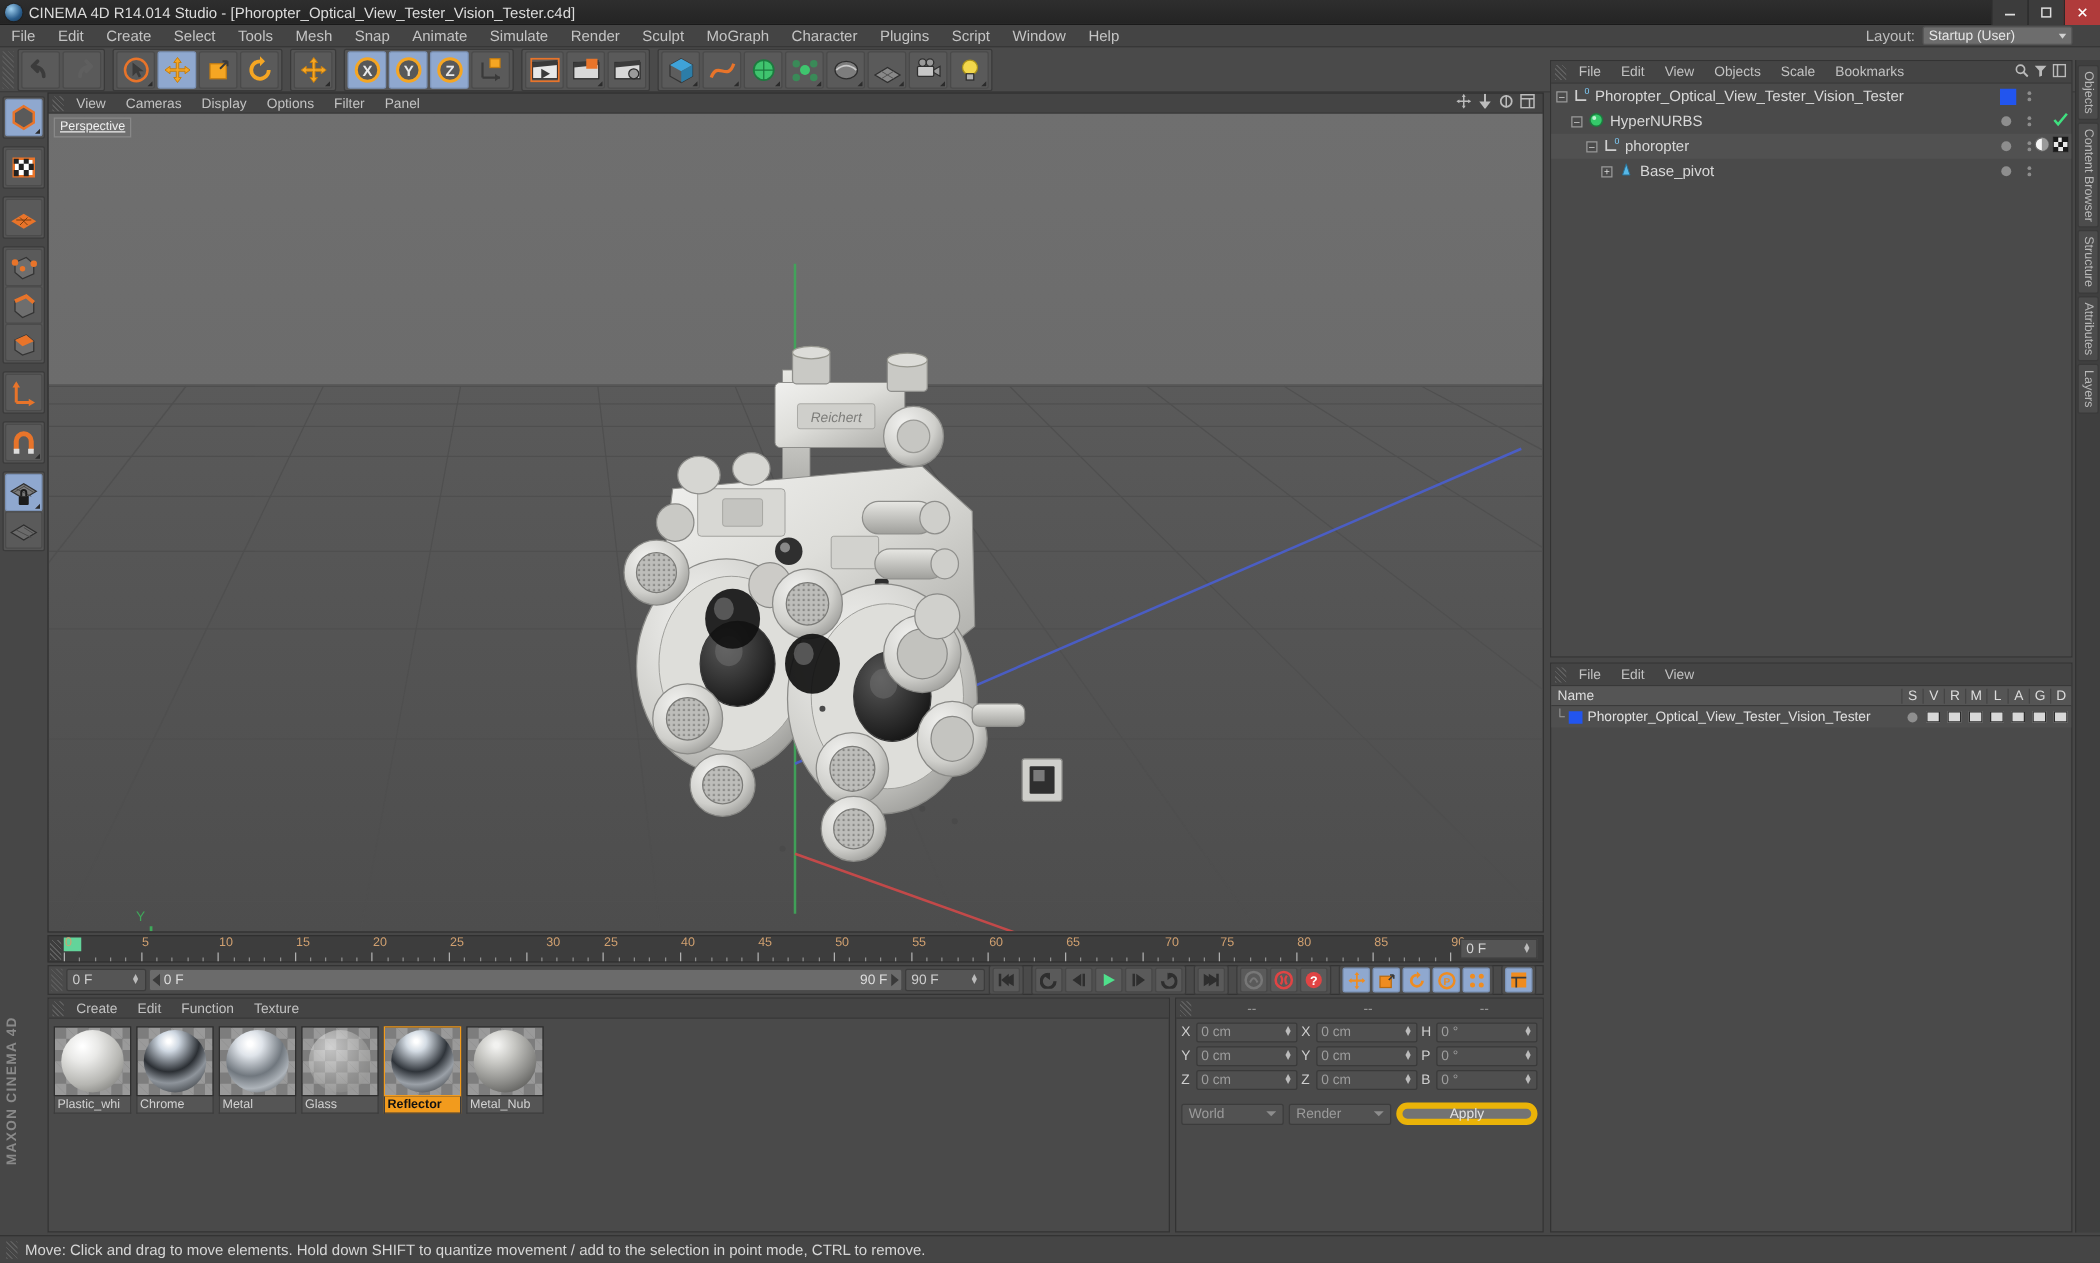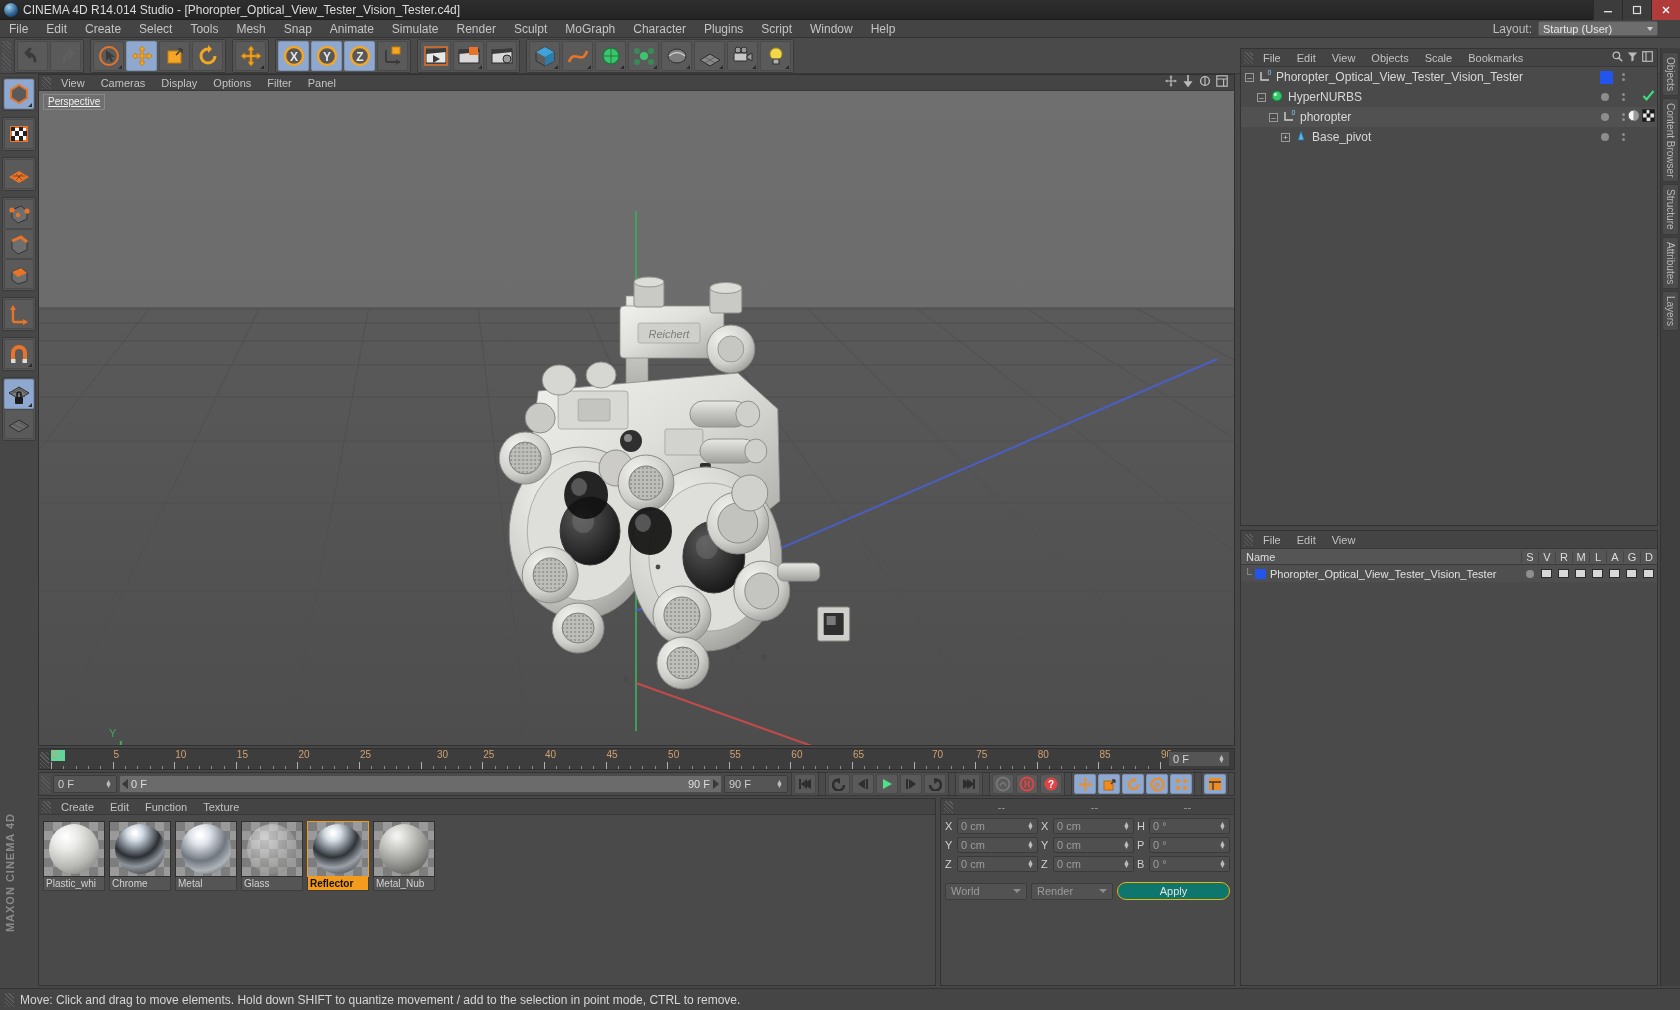--- a/index.html
+++ b/index.html
@@ -132,21 +132,21 @@
   .co-rows{padding:3px 4px;}
   .co-row{display:flex;align-items:center;gap:3px;margin-bottom:3px;}
   .axis{width:9px;font-size:11px;color:#cfcfcf;}
   .co-fld{flex:1;height:16px;background:#4f4f4f;border:1px solid #3a3a3a;border-radius:2px;
     display:flex;align-items:center;padding:0 3px;color:#9d9d9d;font-size:11px;}
   .co-bottom{display:flex;gap:4px;padding:4px;align-items:center;}
   .co-sel{width:82px;height:17px;background:#525252;border:1px solid #3c3c3c;border-radius:2px;
     display:flex;align-items:center;padding:0 5px;color:#9b9b9b;font-size:11px;}
   .co-sel .arrw{margin-left:auto;border-left:4px solid transparent;border-right:4px solid transparent;
     border-top:4px solid #8d8d8d;}
-  .apply{flex:1;height:18px;background:#0f766e;border:1px solid #eab308;border-radius:9px;
+  .apply{flex:1;height:18px;background:#737373;border:5px solid #eab308;border-radius:9px;
     display:flex;align-items:center;justify-content:center;color:#e2e2e2;font-size:11px;}
 
   
   .objmgr{position:absolute;left:1240px;top:48px;width:418px;height:478px;
     background:#4a4a4a;border:1px solid #333;}
   .om-menubar{height:18px;background:#444;display:flex;align-items:center;border-bottom:1px solid #383838;}
   .om-right{margin-left:auto;display:flex;align-items:center;gap:4px;padding-right:4px;}
   .om-tree{position:relative;height:calc(100% - 18px);background:#4a4a4a;}
   .om-row{height:20px;display:flex;align-items:center;font-size:12px;color:#d8d8d8;position:relative;}
   .om-row.alt{background:#515151;}

